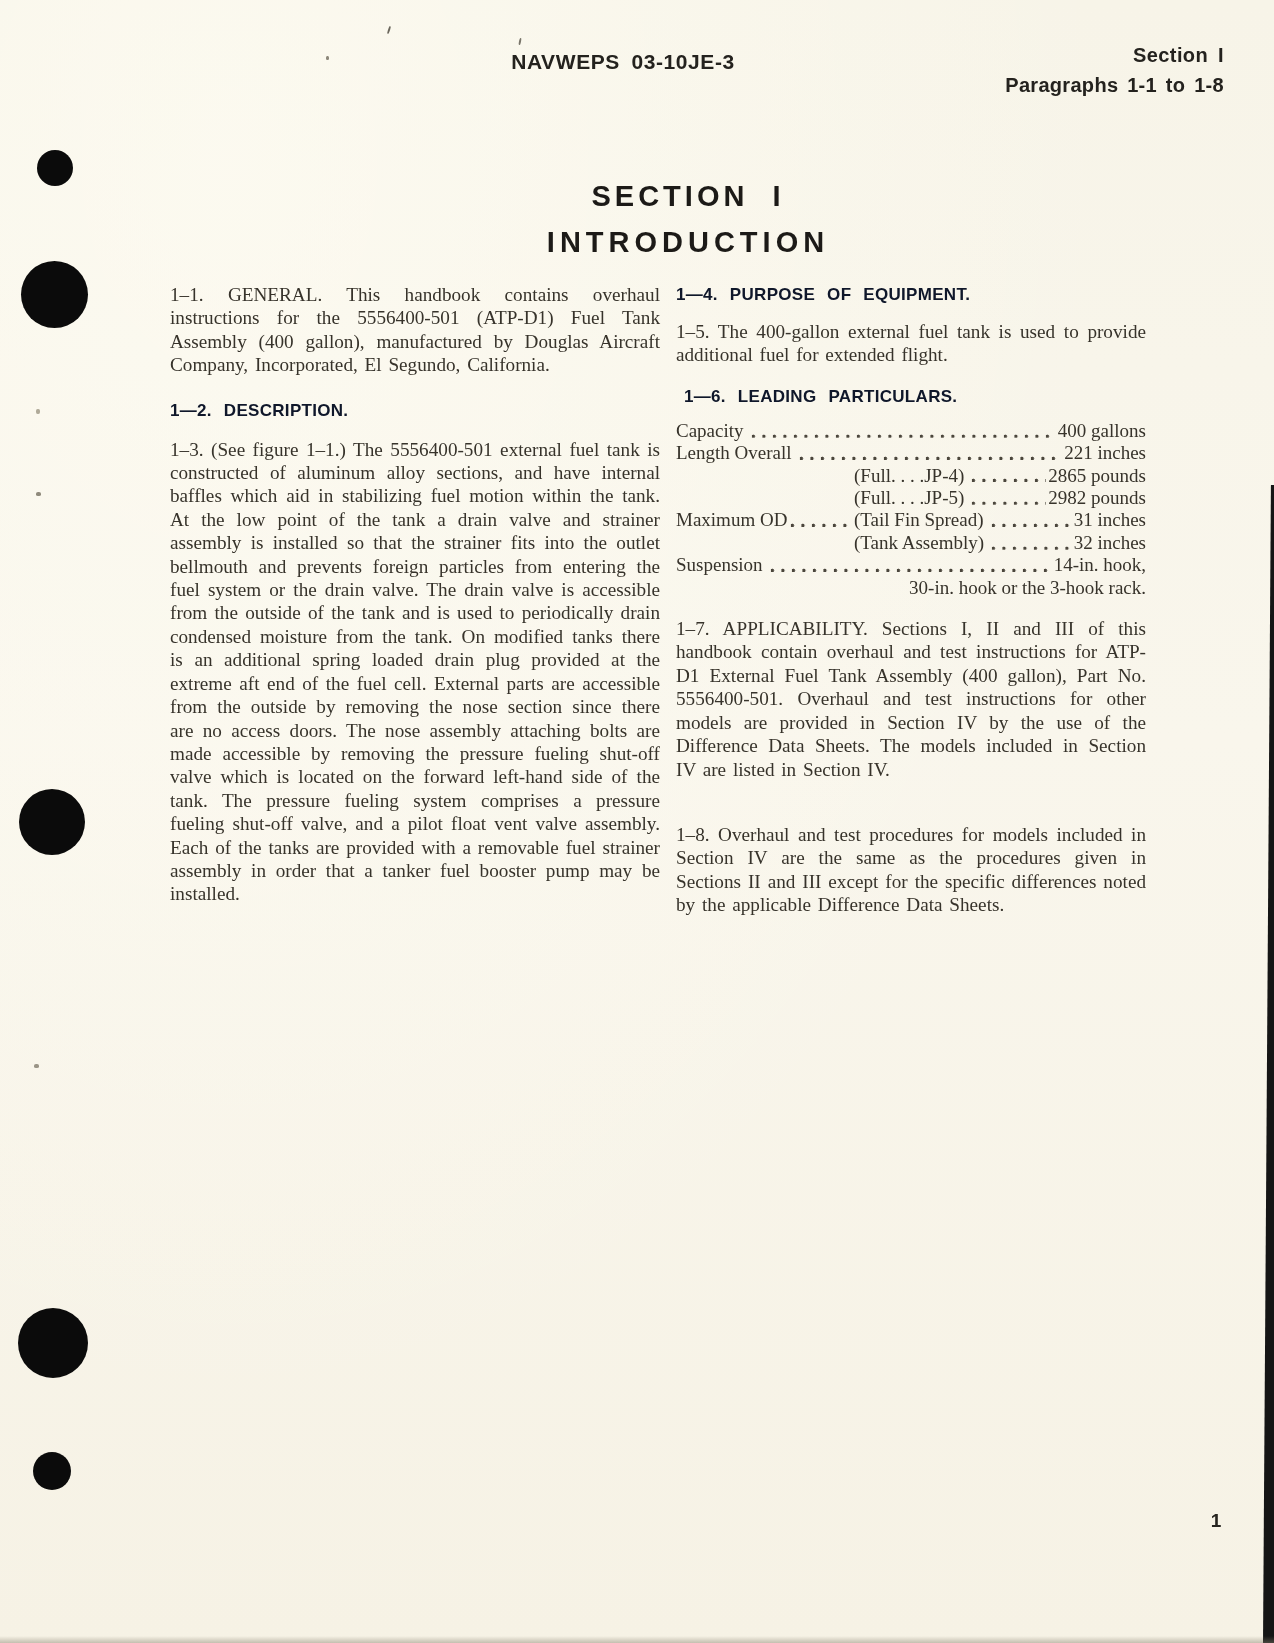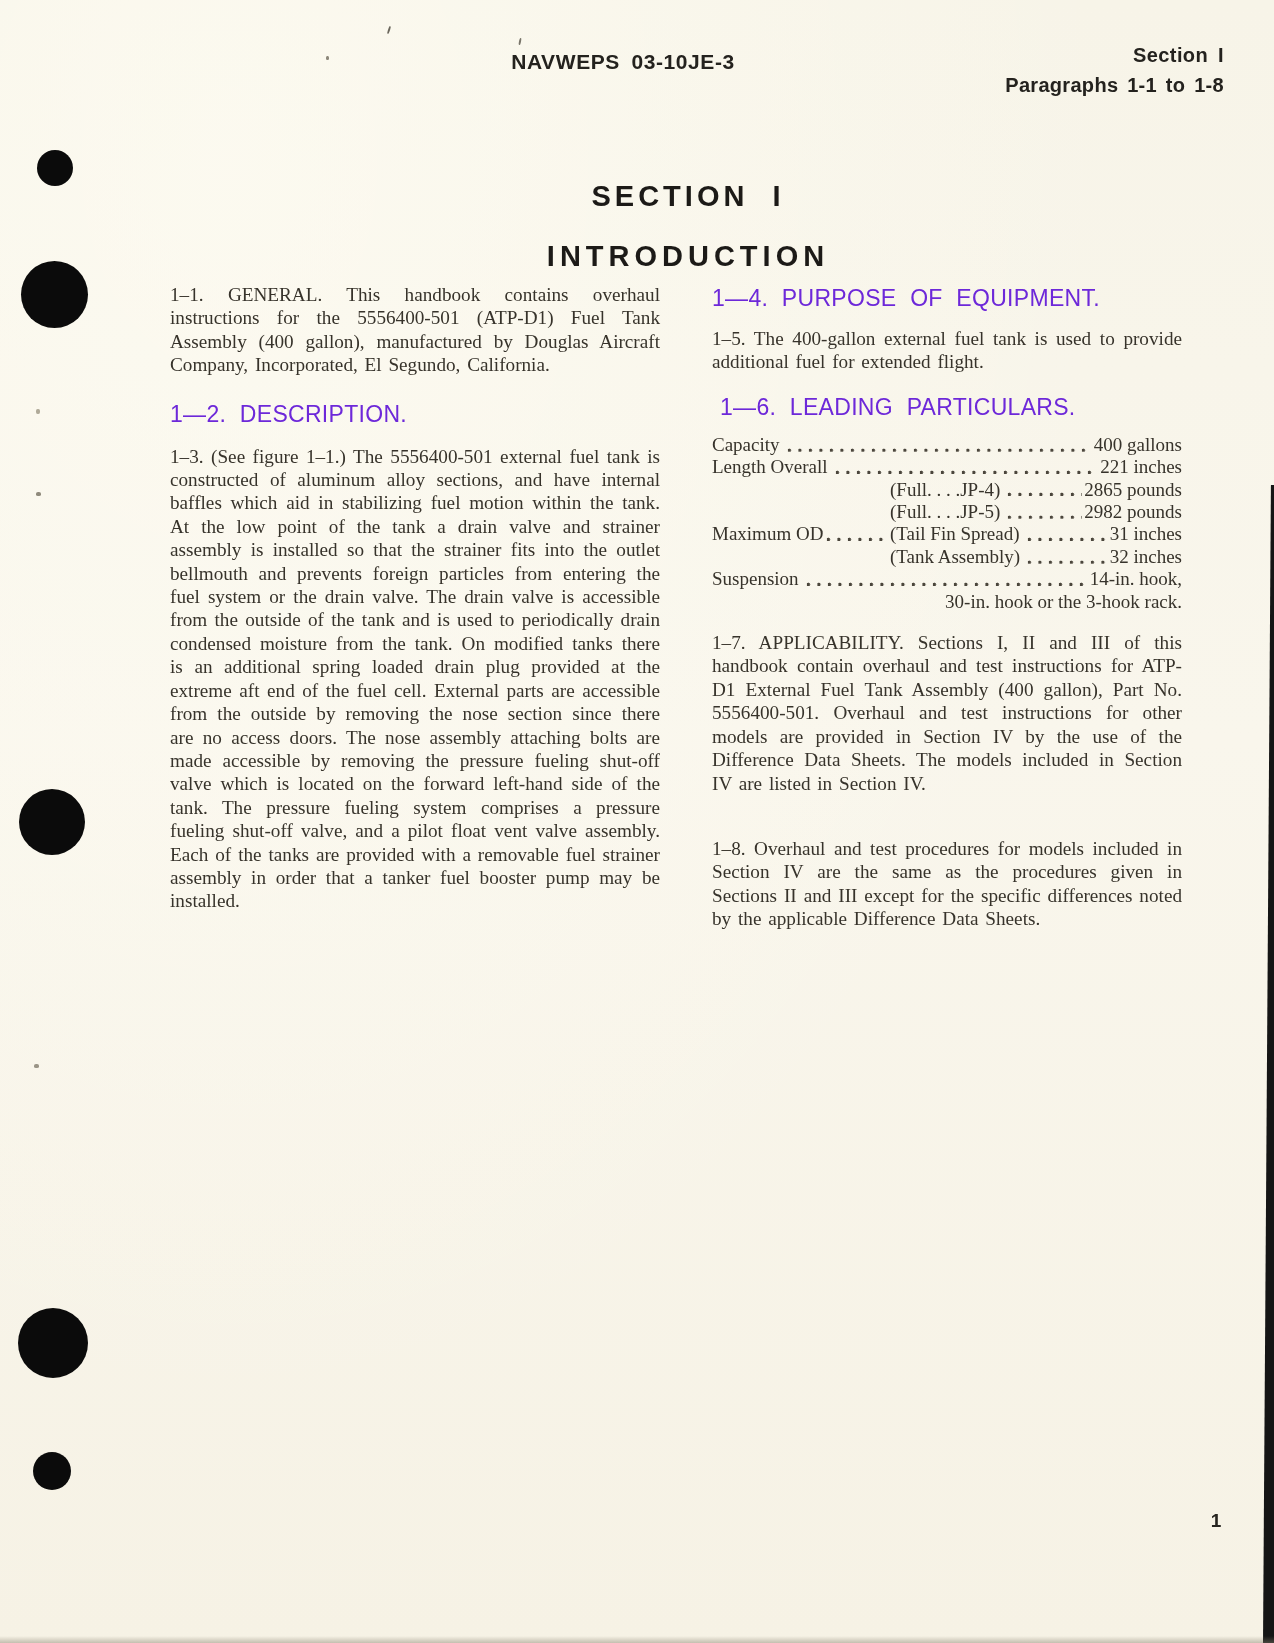--- a/index.html
+++ b/index.html
@@ -26,37 +26,37 @@
   .header-right .line1{font-size:20px;letter-spacing:.4px;word-spacing:4px;}
   .header-right .line2{font-size:20px;letter-spacing:.3px;word-spacing:3px;margin-top:7px;}
 
   
   .title-block{
     position:absolute;top:180px;left:170px;width:996px;text-align:center;
     padding-left:40px;box-sizing:border-box;
     font-family:"Liberation Sans",sans-serif;font-weight:bold;color:#1c1a17;
   }
   .title-line1{font-size:29px;letter-spacing:4px;word-spacing:12px;}
-  .title-line2{font-size:29px;letter-spacing:5px;margin-top:27px;}
+  .title-line2{font-size:29px;letter-spacing:5px;margin-top:13px;}
 
   
   .columns{
     position:absolute;top:283px;left:170px;width:996px;
-    display:flex;gap:52px;
+    display:flex;gap:16px;
   }
   .col-left{width:490px;flex:0 0 490px;}
   .col-right{width:470px;flex:0 0 470px;}
 
   .body-para{
     font-size:19.2px;line-height:23.4px;text-align:justify;
     word-spacing:2px;margin:0;color:#37332b;
   }
   .para-heading{
-    font-family:"Liberation Sans",sans-serif;font-weight:normal;
-    font-size:23px;letter-spacing:.3px;word-spacing:7px;color:#6d28d9;
+    font-family:"Liberation Sans",sans-serif;font-weight:bold;
+    font-size:17px;letter-spacing:.3px;word-spacing:7px;color:#0f172a;
     margin:0;
   }
   .heading-1-2{margin:24px 0 17px;}
   .heading-1-4{margin:2px 0 15px;}
   .heading-1-6{margin:20px 8px 13px;}
   .para-1-5{margin:0;}
   .para-1-7{margin:18px 0 42px;}
   .para-1-8{margin:0;}
 
   

